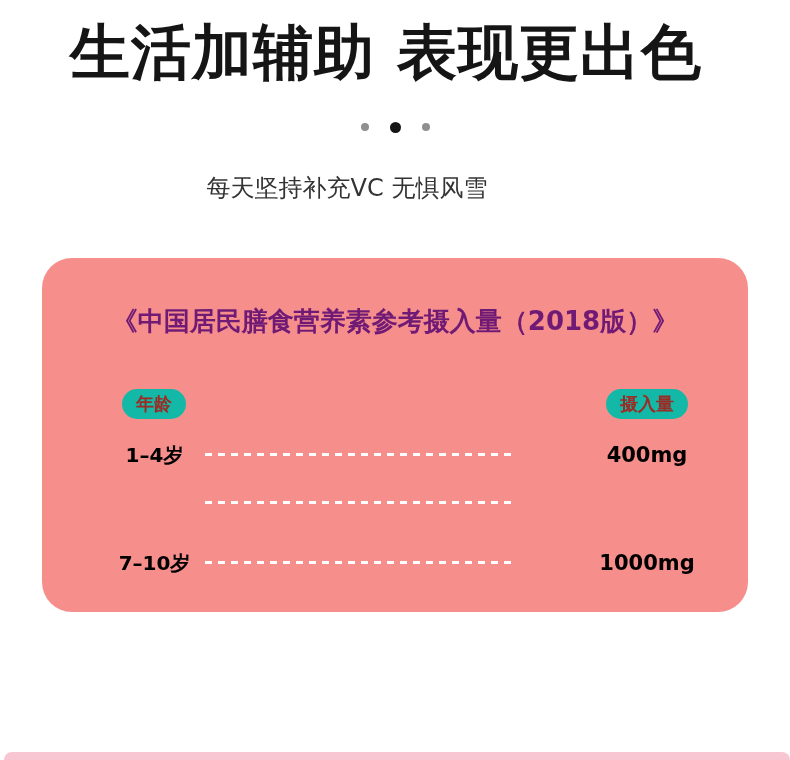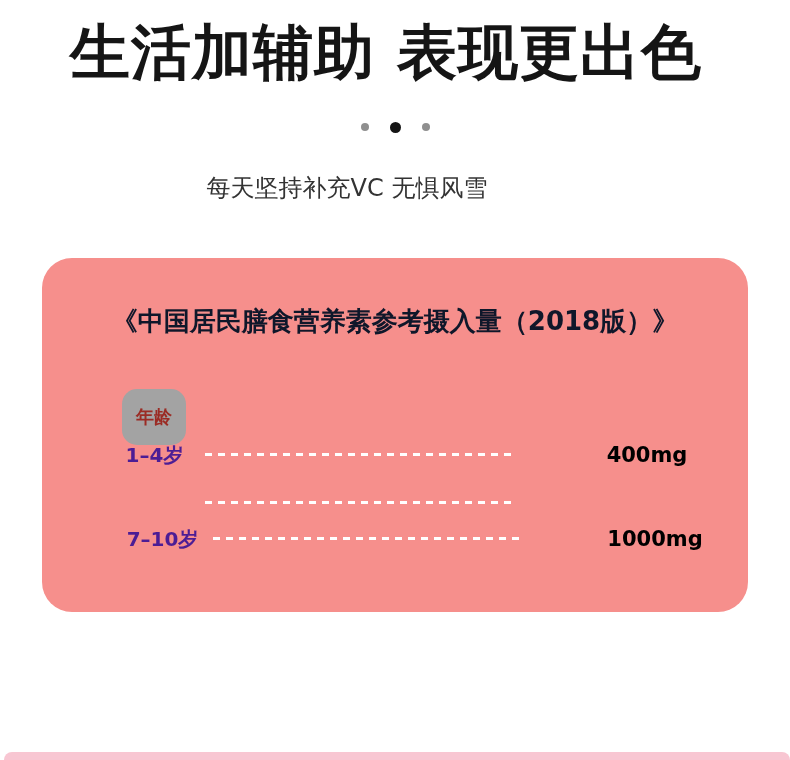--- a/index.html
+++ b/index.html
@@ -45,53 +45,53 @@
   .intake-card {
     position: absolute;
     top: 258px; left: 42px;
     width: 706px; height: 354px;
     background: var(--card-bg, #f68f8c);
     border-radius: 30px;
   }
   .card-title-1, .card-title-2 {
     position: absolute; left: 0; width: 706px;
     text-align: center;
-    color: #0f172a;
+    color: #701a75;
     font-weight: 700;
     font-size: 26px;
     line-height: 32px;
     white-space: nowrap;
   }
   .card-title-1 { top: 47px; }
   .card-title-2 { top: 84px; }
 
   .col-pill {
     position: absolute; top: 131px;
     height: 30px;
-    background: #a3a3a3;
+    background: #14b8a6;
     border-radius: 15px;
-    padding: 13px 14px;
+    padding: 0 14px;
     display: flex; align-items: center;
     font-size: 18px;
     font-weight: 700;
     color: var(--pill-text, #9b2b24);
     white-space: nowrap;
   }
   .col-pill.left { left: 80px; }
   .col-pill.right { right: 60px; }
 
   .intake-row { position: absolute; left: 0; width: 706px; height: 26px; }
   .intake-row.r0 { top: 184px; }
   .intake-row.r1 { top: 232px; }
-  .intake-row.r2 { top: 268px; margin-left: 8px; }
+  .intake-row.r2 { top: 292px; }
 
   .age-label {
     position: absolute; left: 55px; top: 0; width: 115px; height: 26px;
     text-align: center;
-    font-size: 20px; font-weight: 700; color: #4c1d95;
+    font-size: 20px; font-weight: 700; color: #000000;
     line-height: 26px; white-space: nowrap;
   }
   .dashed-line {
     position: absolute; left: 163px; top: 11px;
     width: 306px; height: 3px;
     background: repeating-linear-gradient(90deg,
       #ffffff 0px, #ffffff 7px,
       transparent 7px, transparent 13px);
   }
   .intake-value {
@@ -118,20 +118,21 @@
   <span class="dot big"></span>
   <span class="dot small"></span>
 </div>
 
 <p class="page-subtitle">每天坚持补充VC  无惧风雪</p>
 
 <section class="intake-card">
   <div class="card-title-1">《中国居民膳食营养素参考摄入量（2018版）》</div>
 
   <span class="col-pill left">年龄</span>
+  <span class="col-pill right">摄入量</span>
 
   <div class="intake-row r0">
     <span class="age-label">1–4岁</span>
     <div class="dashed-line"></div>
     <span class="intake-value">400mg</span>
   </div>
   <div class="intake-row r1">
     <div class="dashed-line"></div>
   </div>
   <div class="intake-row r2">

